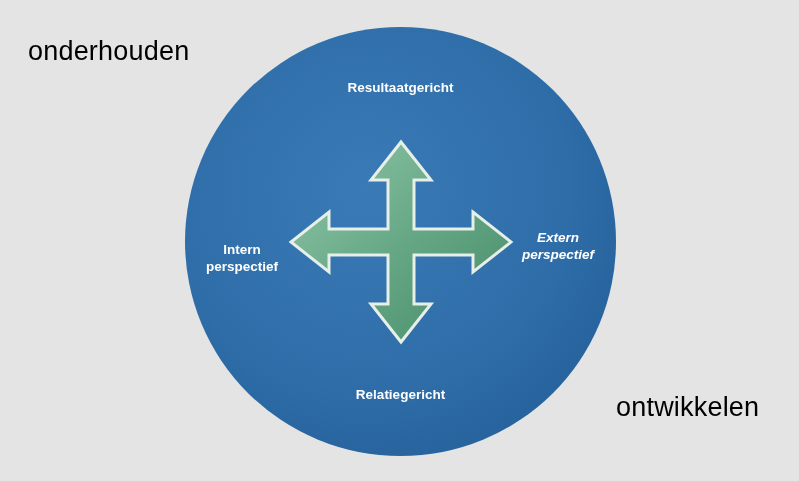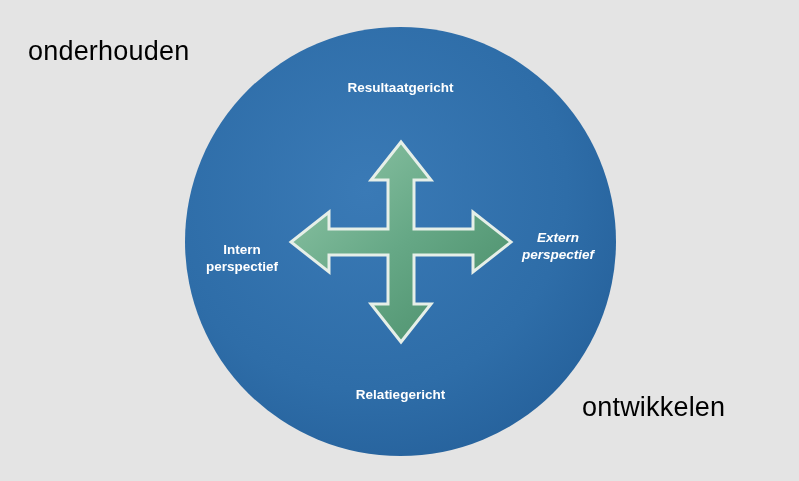--- a/index.html
+++ b/index.html
@@ -17,21 +17,21 @@
   .corner-label {
     position: absolute;
     color: #000000;
     font-size: 27px;
     letter-spacing: 0.2px;
     white-space: nowrap;
   }
   .corner-tl { left: 28px;  top: 36px; }
   .corner-tr { left: 608px; top: 42px; }
   .corner-bl { left: 20px;  top: 392px; }
-  .corner-br { left: 582px; top: 392px; }
+  .corner-br { left: 616px; top: 392px; }
 
   .circle {
     position: absolute;
     left: 185px;
     top: 27px;
     width: 431px;
     height: 429px;
     border-radius: 50%;
     background: radial-gradient(circle at 42% 38%, #3a7ab6 0%, #2e6da8 55%, #245f99 85%, #1e5890 100%);
   }

